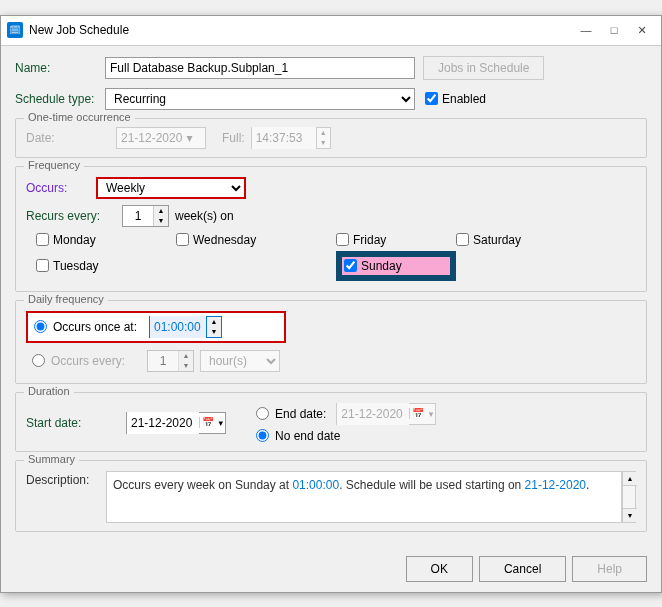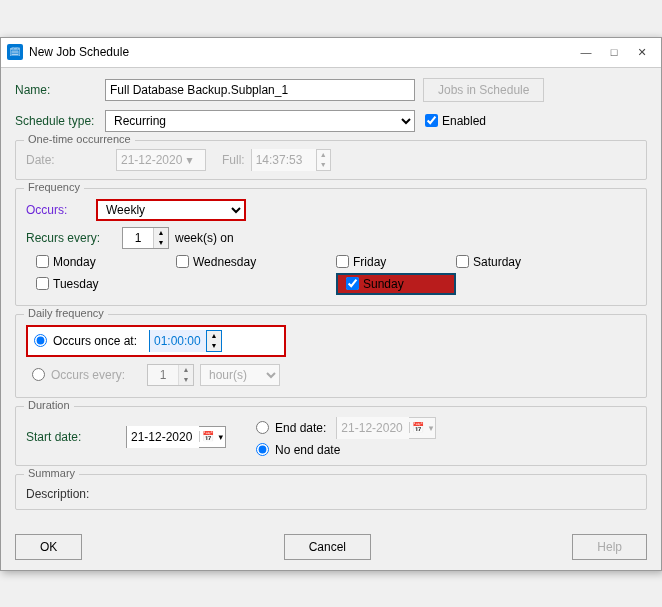--- a/index.html
+++ b/index.html
@@ -291,21 +291,21 @@
     }
     .summary-desc-label {
       min-width: 70px;
       color: #333;
       padding-top: 2px;
     }
 
     
     .footer {
       display: flex;
-      justify-content: space-between;
+      justify-content: flex-end;
       padding: 6px 14px 10px 14px;
       gap: 6px;
     }
     .btn {
       padding: 4px 24px;
       height: 26px;
       border: 1px solid #999;
       background: #f0f0f0;
       font-size: 12px;
       cursor: pointer;
@@ -418,21 +418,21 @@
         <div class="day-check">
           <input type="checkbox" id="sat" style="">
           <label for="sat">Saturday</label>
         </div>
 
         <div class="day-check">
           <input type="checkbox" id="tue" style="">
           <label for="tue">Tuesday</label>
         </div>
         <div></div>
-        <div class="day-check" style="border:2px solid #0c4a6e;padding:2px 8px;background:#b91c1c;">
+        <div class="day-check" style="border:6px solid #0c4a6e;padding:2px 2px;background:#f9a8d4;">
           <input type="checkbox" id="sun" checked="" style="">
           <label for="sun">Sunday</label>
         </div>
       </div>
     </div>
 
     <div class="daily-freq-section">
       <span class="daily-legend">Daily frequency</span>
 
       <div style="display:flex;align-items:flex-start;margin-top:4px;">
@@ -497,20 +497,30 @@
             <label for="no-end-date">No end date</label>
           </div>
         </div>
       </div>
     </div>
 
     <div class="summary-section">
       <span class="summary-legend">Summary</span>
       <div class="summary-row">
         <span class="summary-desc-label">Description:</span>
+        <div style="flex:1;position:relative;">
+          <div style="width:calc(100% - 14px);min-height:52px;border:1px solid #ccc;background:white;font-size:12px;padding:4px 6px;line-height:1.5;color:#333;">
+            <span>Occurs every week on Sunday at </span><span style="color:#0078d4;">01:00:00</span><span>. Schedule will be used starting on </span><span style="color:#0078d4;">21-12-2020</span><span>.</span>
+          </div>
+          <div style="position:absolute;right:0;top:0;bottom:0;width:14px;border:1px solid #ccc;background:#f5f5f5;display:flex;flex-direction:column;">
+            <button style="width:14px;height:14px;border:none;border-bottom:1px solid #ccc;background:#f0f0f0;cursor:pointer;font-size:7px;display:flex;align-items:center;justify-content:center;padding:0;">▲</button>
+            <div style="flex:1;"></div>
+            <button style="width:14px;height:14px;border:none;border-top:1px solid #ccc;background:#f0f0f0;cursor:pointer;font-size:7px;display:flex;align-items:center;justify-content:center;padding:0;">▼</button>
+          </div>
+        </div>
       </div>
     </div>
 
   </div>
 
   <div class="footer">
     <button class="btn">OK</button>
     <button class="btn">Cancel</button>
     <button class="btn btn-disabled">Help</button>
   </div>

